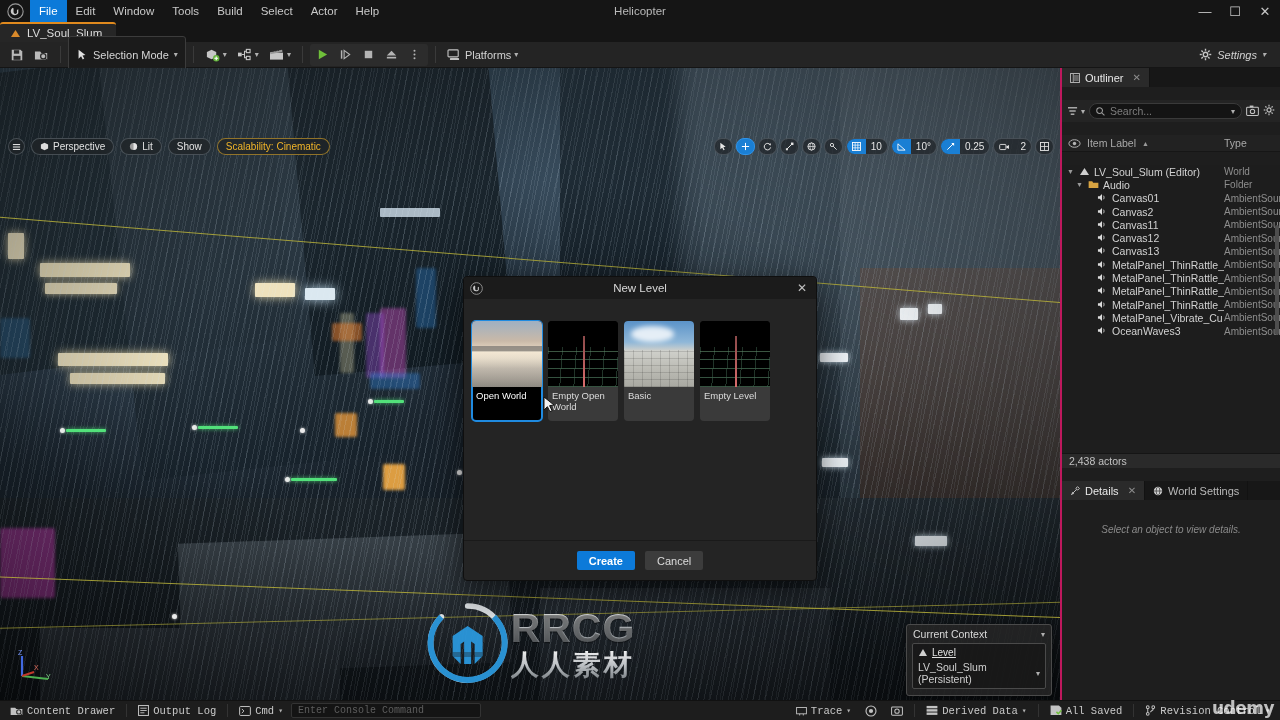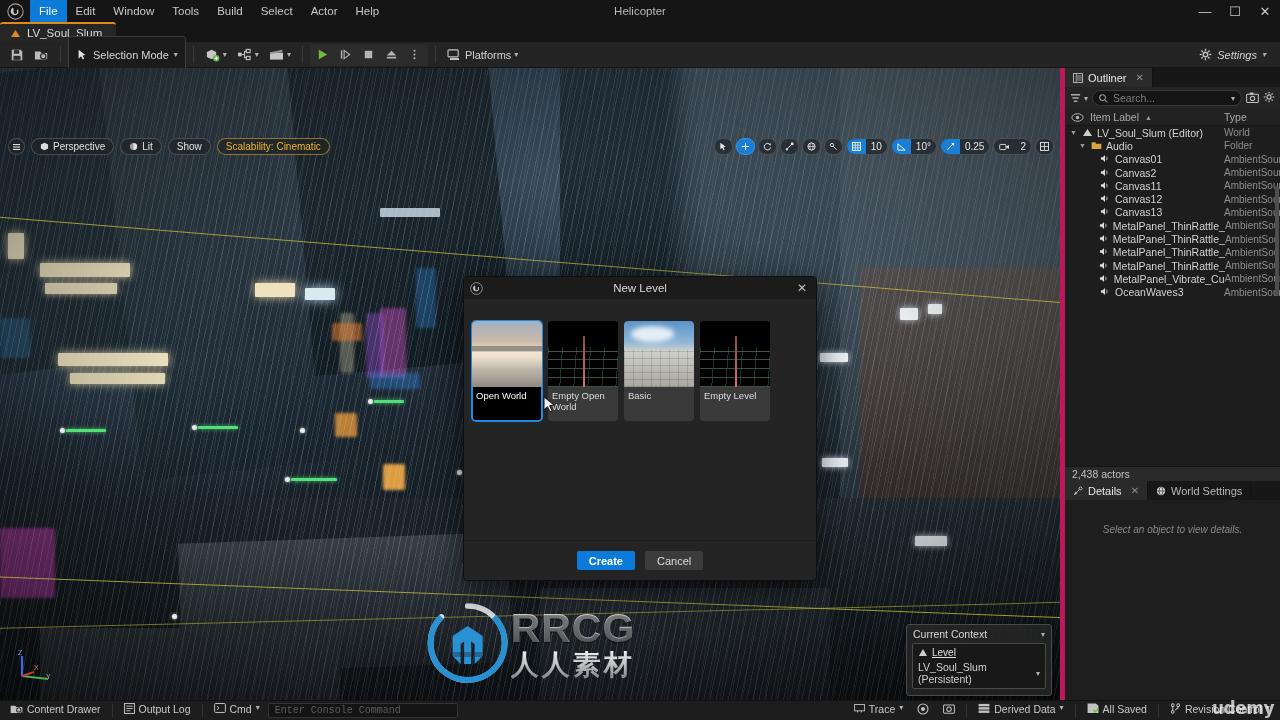--- a/index.html
+++ b/index.html
@@ -156,21 +156,21 @@
     background:linear-gradient(180deg,#ffffff 0%,#c9cdd1 50%,#878d92 100%);
     -webkit-background-clip:text; background-clip:text; color:transparent;
   }
   .udemy-wm{
     position:absolute; right:6px; bottom:2px; z-index:9;
     font-size:17px; font-weight:bold; color:rgba(255,255,255,.72);
     font-family:"DejaVu Sans", sans-serif; letter-spacing:-.5px;
   }
 
   
-  .dock{ width:220px; flex:0 0 220px; display:flex; flex-direction:column; background:#1e1e1e; border-left:5px solid #be185d; }
+  .dock{ width:220px; flex:0 0 220px; display:flex; flex-direction:column; background:#1e1e1e; border-left:2px solid #be185d;gap:13px; }
   .panel-tabs{ height:19px; display:flex; align-items:stretch; background:#171717; }
   .ptab{
     display:flex; align-items:center; gap:5px; padding:0 8px; font-size:11px; color:#b8b8b8;
     background:#171717; border-right:1px solid #121212;
   }
   .ptab.sel{ background:#2a2a2a; color:#e8e8e8; }
   .ptab .x{ font-size:10px; color:#8d8d8d; margin-left:4px; }
   .search-row{ height:22px; display:flex; align-items:center; gap:4px; padding:0 5px; background:#242424; }
   .filter-btn{ display:flex; align-items:center; gap:2px; color:#cfcfcf; }
   .search-box{
@@ -193,21 +193,21 @@
   .count-bar{ height:15px; background:#2a2a2a; display:flex; align-items:center; padding-left:7px; font-size:10.5px; color:#c2c2c2; border-top:1px solid #151515; }
   .details{ flex:0 0 auto; background:#1e1e1e; display:flex; flex-direction:column; }
   .details-body{ height:200px; display:flex; align-items:flex-start; justify-content:center; padding-top:24px; }
   .details-hint{ font-size:10px; color:#8a8a8a; font-style:italic; }
 
   
   .statusbar{
     height:20px; flex:0 0 20px; background:#1d1d1d; display:flex; align-items:center;
     gap:2px; padding:0 4px; border-top:1px solid #111; position:relative;
   }
-  .sb-btn{ display:flex; gap:4px; height:16px; padding:0 6px; border-radius:2px; color:#c9c9c9; font-size:10.5px; }
+  .sb-btn{ display:flex; align-items:center; gap:4px; height:16px; padding:0 6px; border-radius:2px; color:#c9c9c9; font-size:10.5px;font-family:Liberation Mono, monospace; }
   .sb-sep{ width:1px; height:13px; background:#333; margin:0 3px; }
   .cmd-input{
     width:190px; height:15px; background:#141414; border:1px solid #333; border-radius:2px;
     display:flex; align-items:center; padding:0 6px; color:#5d5d5d; font-size:10px;
     font-family:"Liberation Mono", monospace;
   }
   .sb-right{ margin-left:auto; display:flex; align-items:center; gap:2px; }
 
   
   .modal-scrim{ position:absolute; inset:0; z-index:40; }

